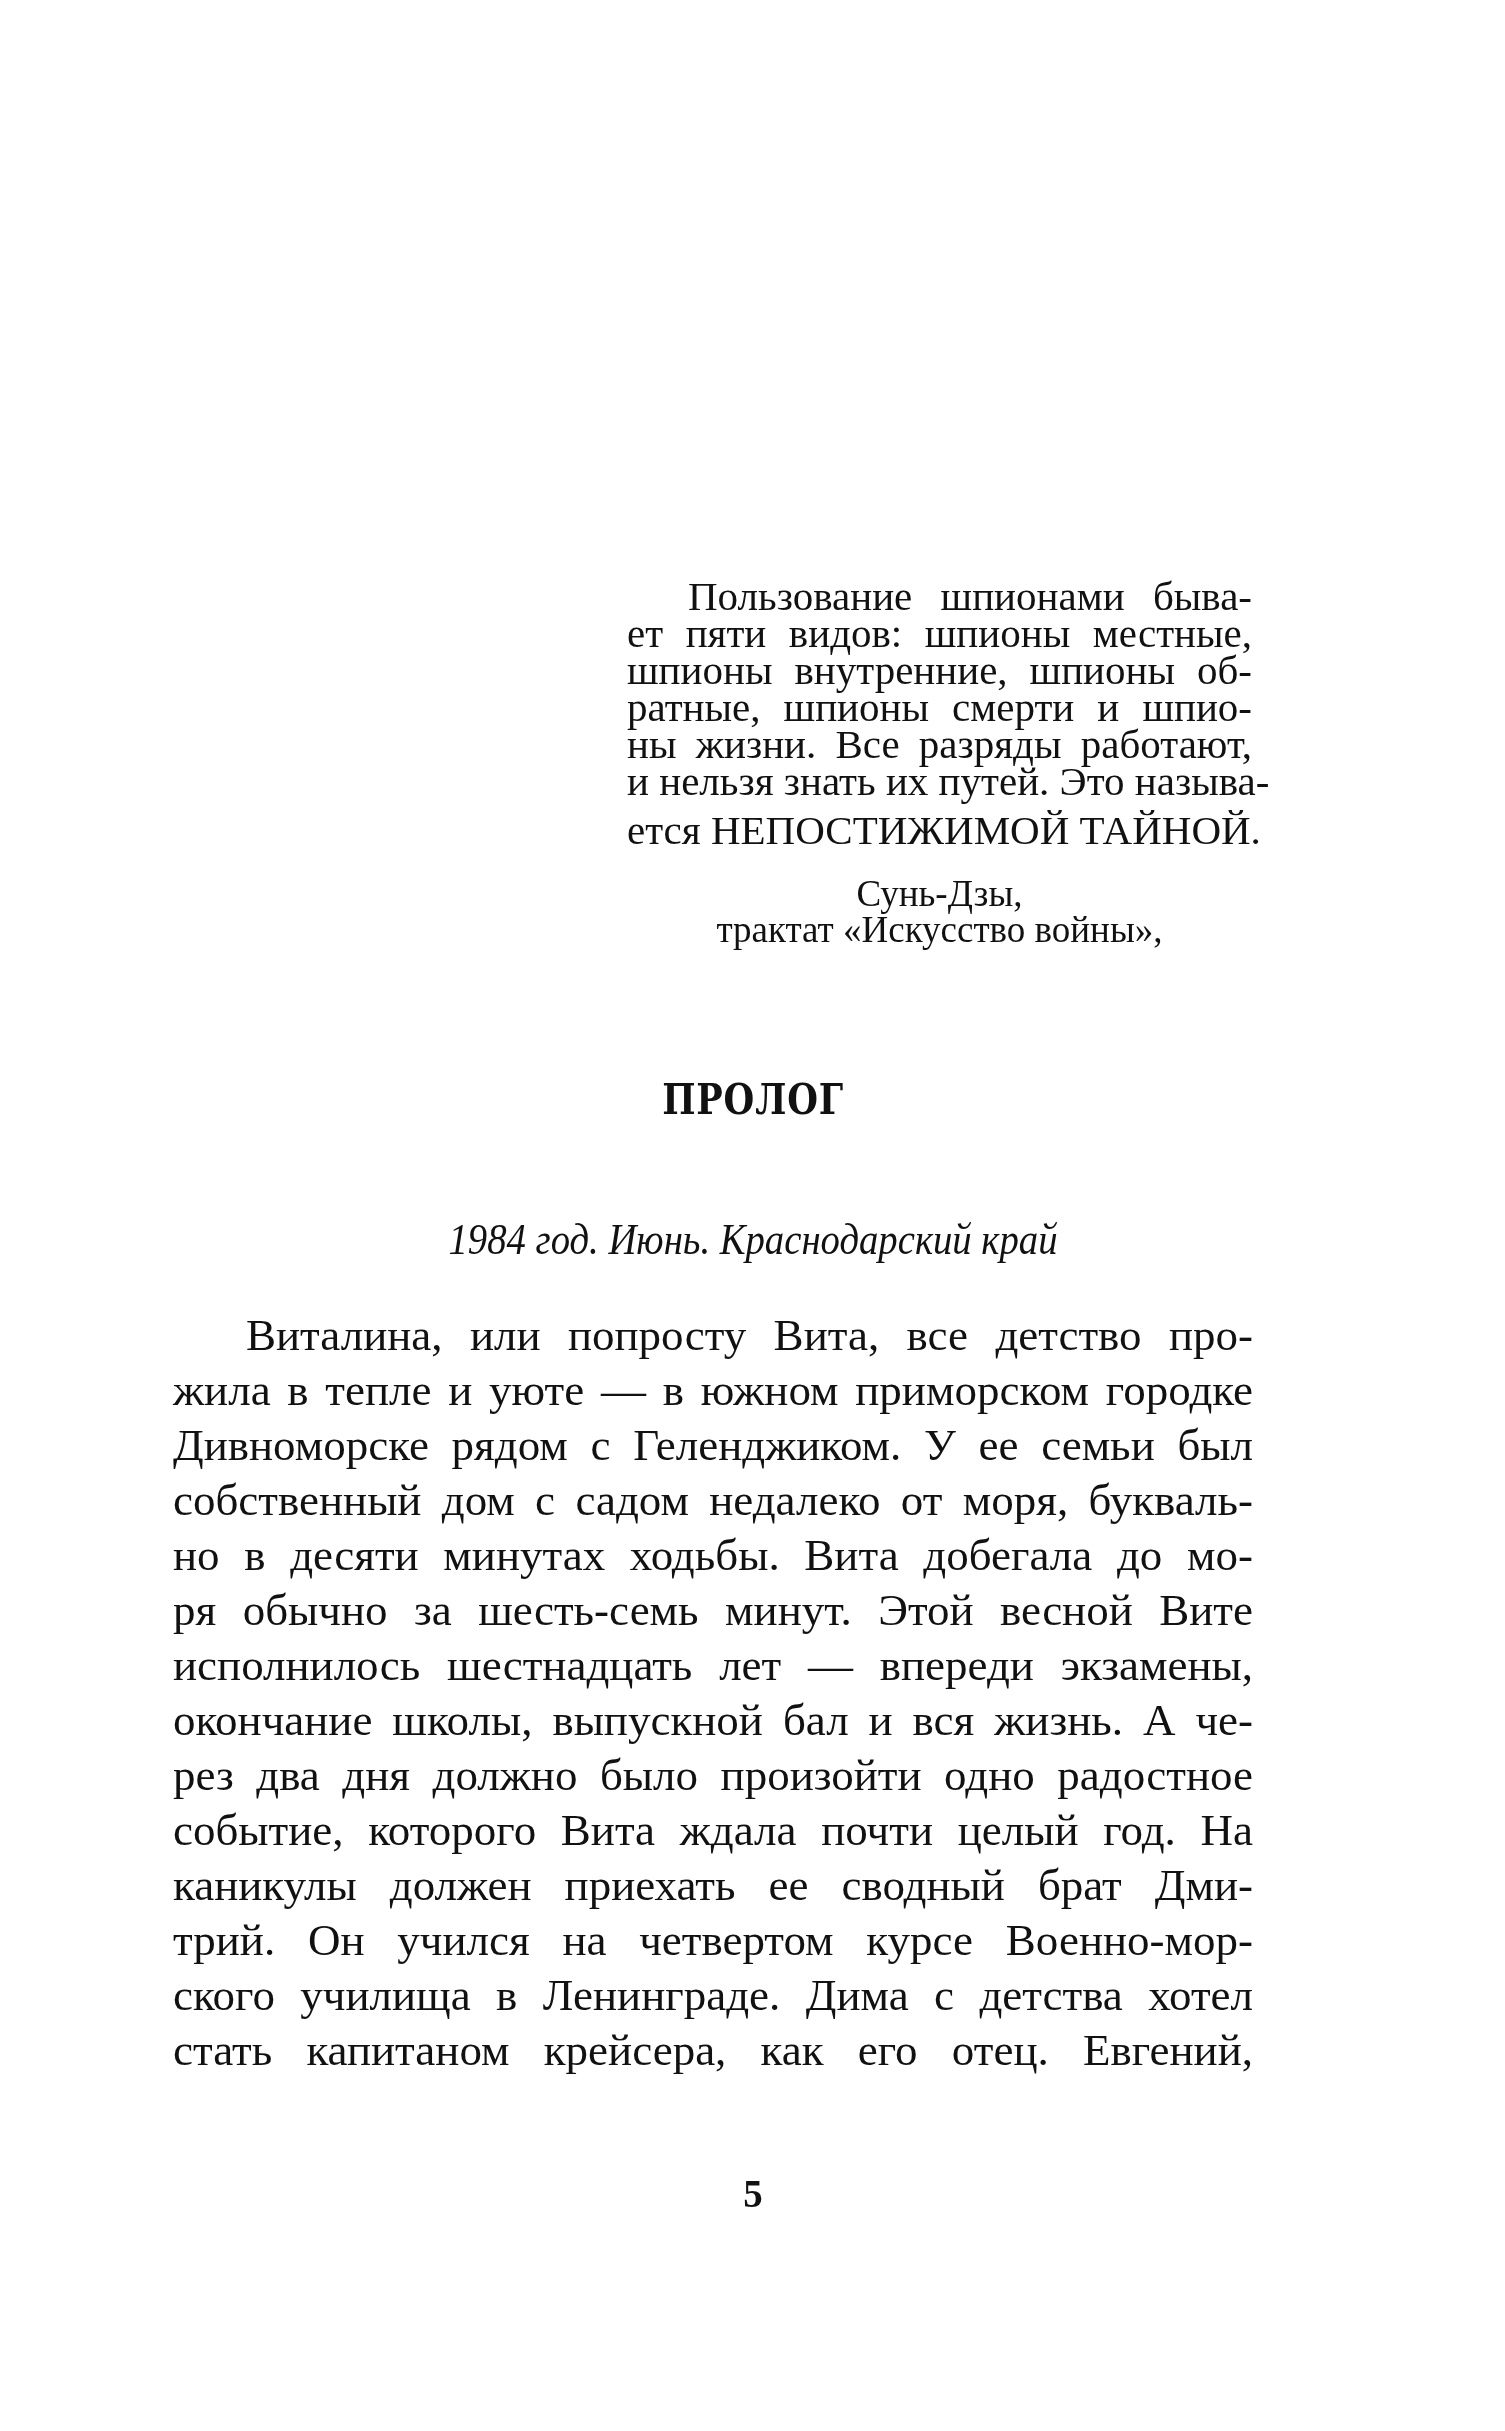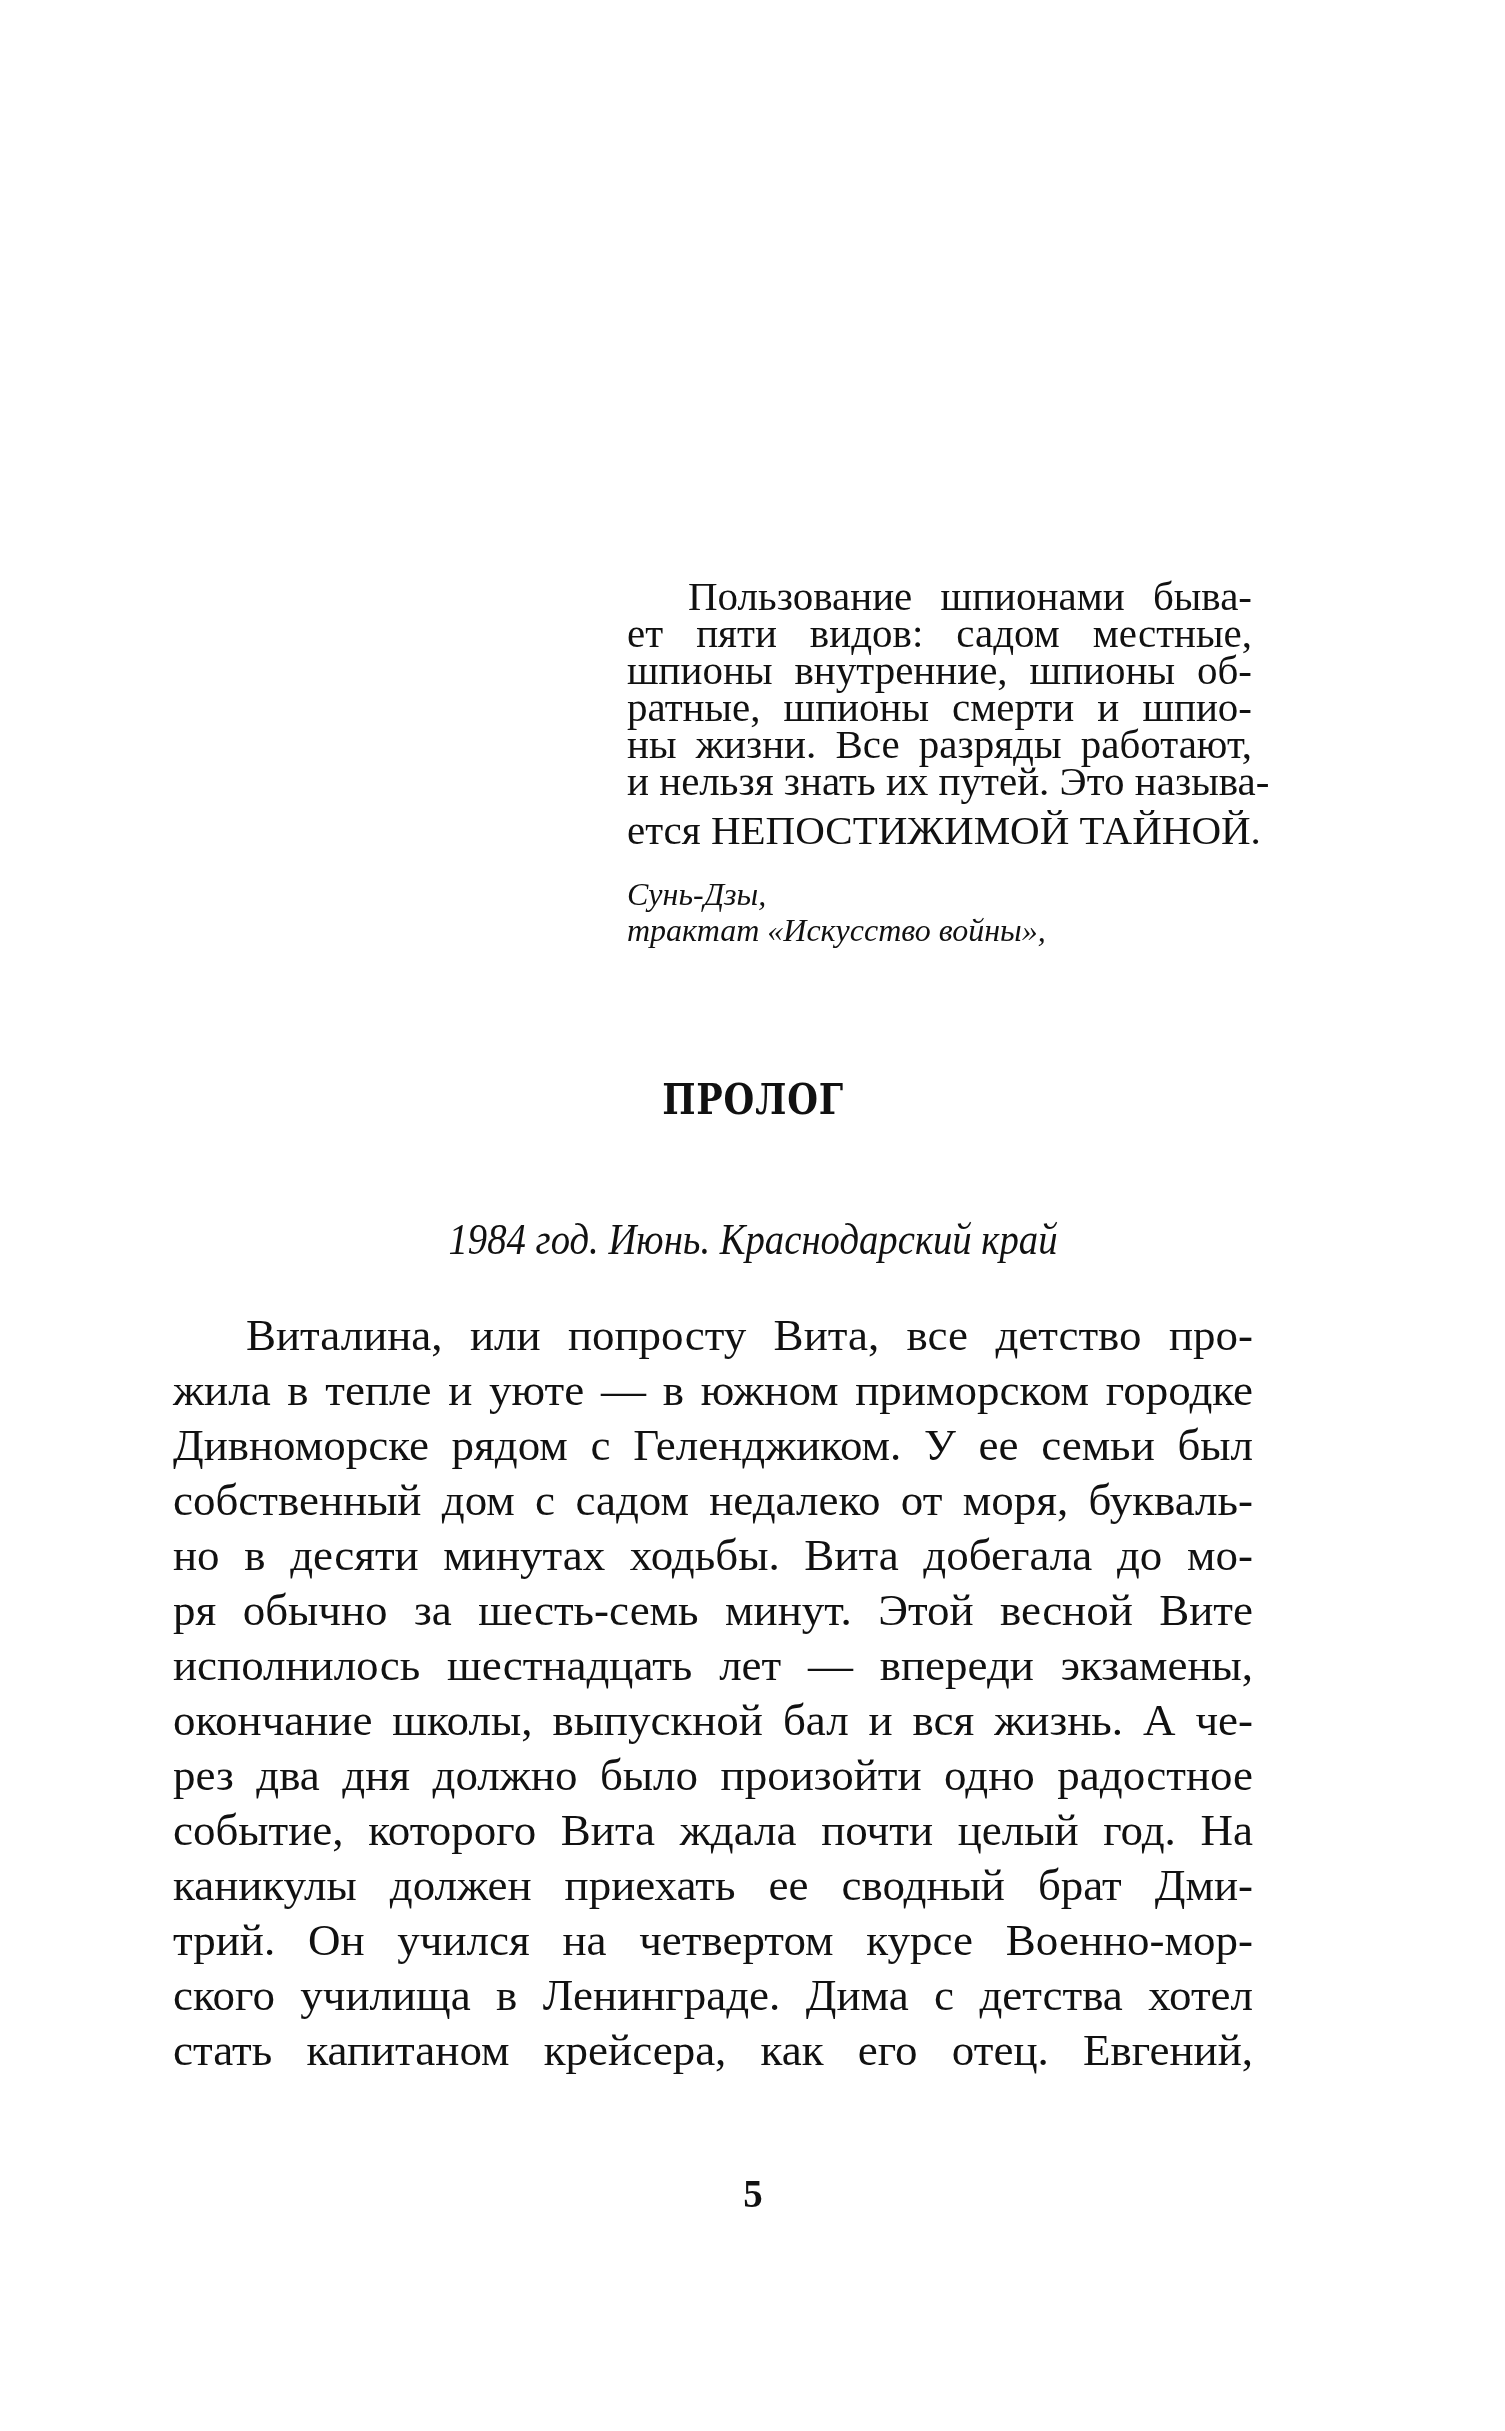--- a/index.html
+++ b/index.html
@@ -8,21 +8,21 @@
 
   .epigraph {
     position: absolute; left: 627px; top: 578px; width: 625px;
     font-family: "Liberation Serif", serif; font-size: 41px; line-height: 37px;
   }
   .epi-line { display: block; text-align: justify; text-align-last: justify; white-space: nowrap; height: 37px; }
   .epi-line.first { text-indent: 61px; }
   .epi-line.last { text-align-last: justify; margin-top: 12px; }
   .attrib {
     position: absolute; left: 627px; top: 876px; width: 625px;
-    font-family: "Liberation Serif", serif; font-style: italic; font-size: 32px; line-height: 36px; text-align: left;
+    font-family: "Liberation Serif", serif; font-size: 37px; line-height: 36px; text-align: center;
   }
   .attrib span { display: block; }
 
   .chapter-title {
     position: absolute; left: 0; width: 1506px; top: 1074px; text-align: center;
     font-family: "DejaVu Serif", serif; font-weight: bold; font-size: 43px; letter-spacing: 1px; transform: scaleX(0.82);
   }
   .subtitle {
     position: absolute; left: 0; width: 1506px; top: 1213px; text-align: center;
     font-family: "Liberation Serif", serif; font-style: italic; font-size: 45px; transform: scaleX(0.86);
@@ -42,21 +42,21 @@
     font-family: "Liberation Serif", serif; font-weight: bold; font-size: 39px;
   }
 </style>
 </head>
 <body>
 
 <div class="page">
 
   <div class="epigraph">
     <span class="epi-line first" style="white-space: nowrap;">Пользование шпионами быва-</span>
-    <span class="epi-line" style="white-space: nowrap;">ет пяти видов: садом местные,</span>
+    <span class="epi-line" style="white-space: nowrap;">ет пяти видов: шпионы местные,</span>
     <span class="epi-line" style="white-space: nowrap;">шпионы внутренние, шпионы об-</span>
     <span class="epi-line" style="white-space: nowrap;">ратные, шпионы смерти и шпио-</span>
     <span class="epi-line" style="white-space: nowrap;">ны жизни. Все разряды работают,</span>
     <span class="epi-line" style="white-space: nowrap;">и нельзя знать их путей. Это называ-</span>
     <span class="epi-line last" style="white-space: nowrap;">ется НЕПОСТИЖИМОЙ ТАЙНОЙ.</span>
   </div>
 
   <div class="attrib">
     <span>Сунь-Дзы,</span>
     <span>трактат «Искусство войны»,</span>

